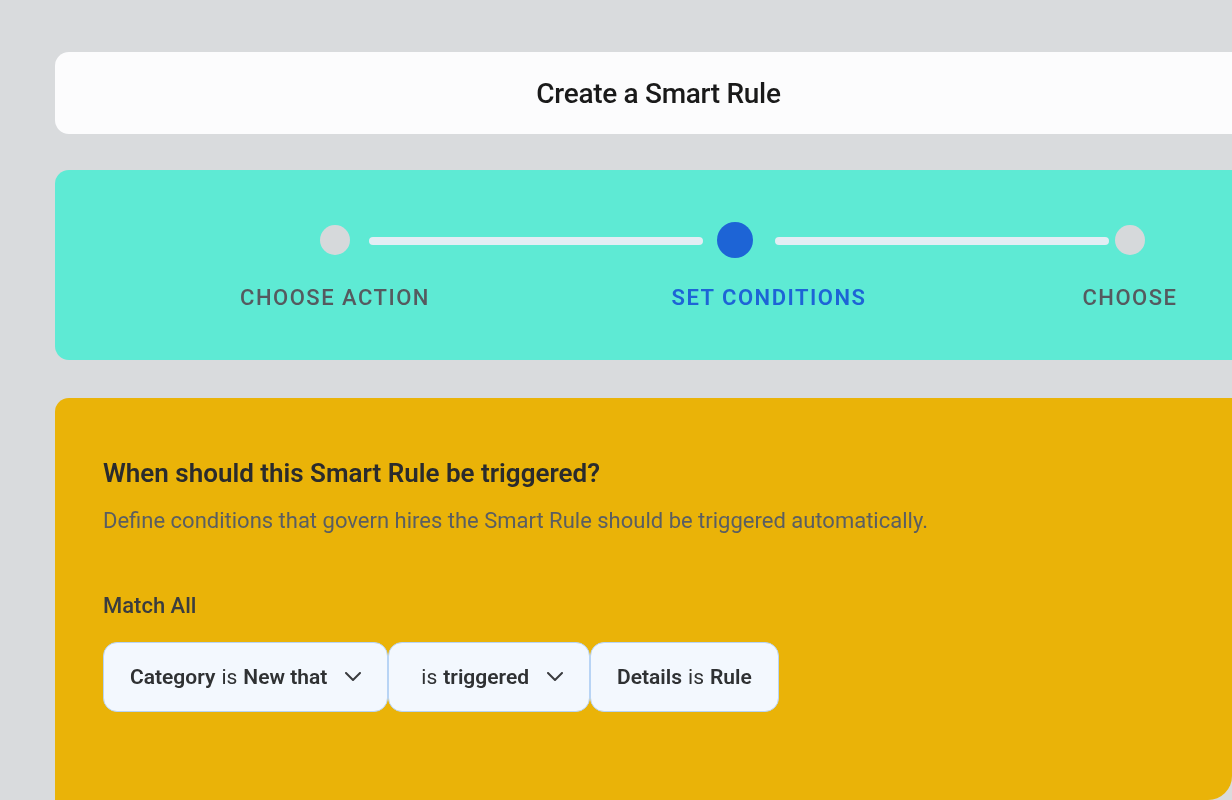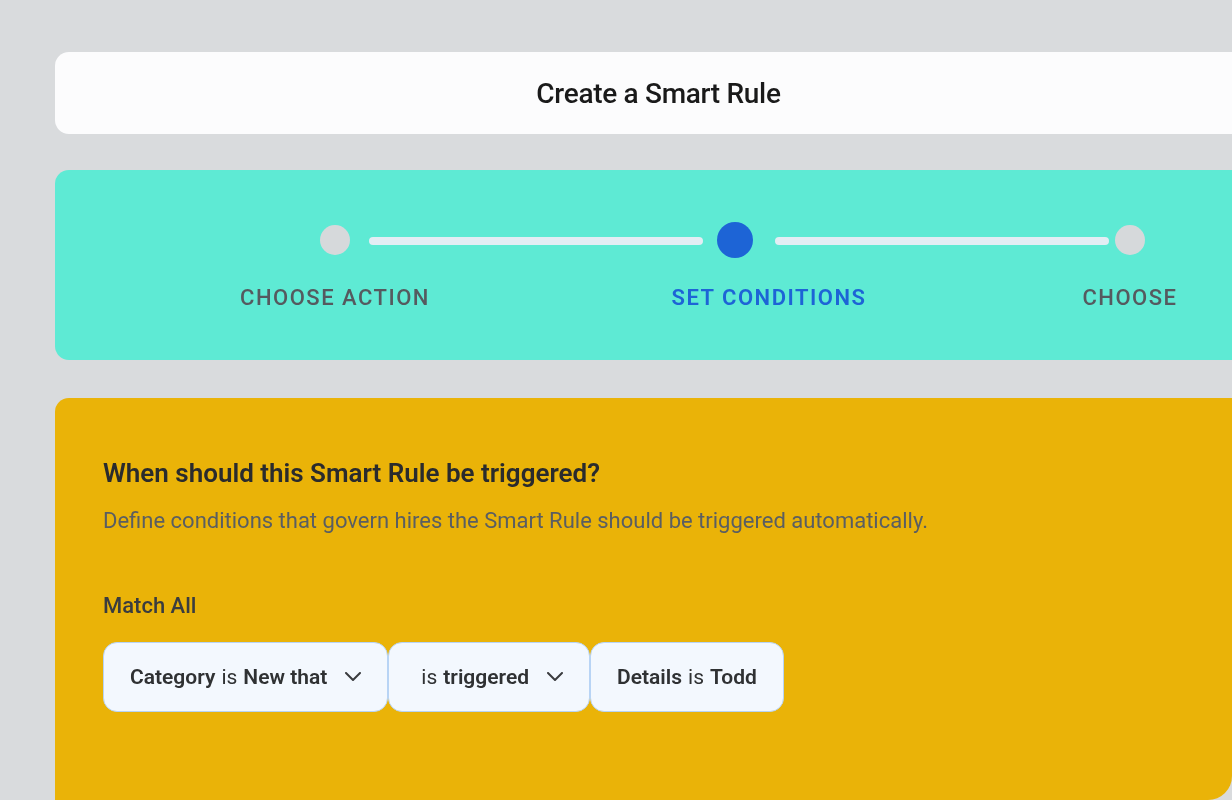--- a/index.html
+++ b/index.html
@@ -213,16 +213,16 @@
       <span class="value">triggered</span>
       <span class="chevron-down">
         <svg viewBox="0 0 16 10">
             <path d="M1 1 L8 8 L15 1" stroke="#3a3c3f" stroke-width="2" fill="none" stroke-linecap="round" stroke-linejoin="round"></path>
           </svg>
       </span>
     </div>
     <div class="pill">
       <span class="field-name">Details</span>
       <span class="operator">is</span>
-      <span class="value">Todd</span>
+      <span class="value">Rule</span>
     </div>
   </div>
 </div>
 
 </body></html>

